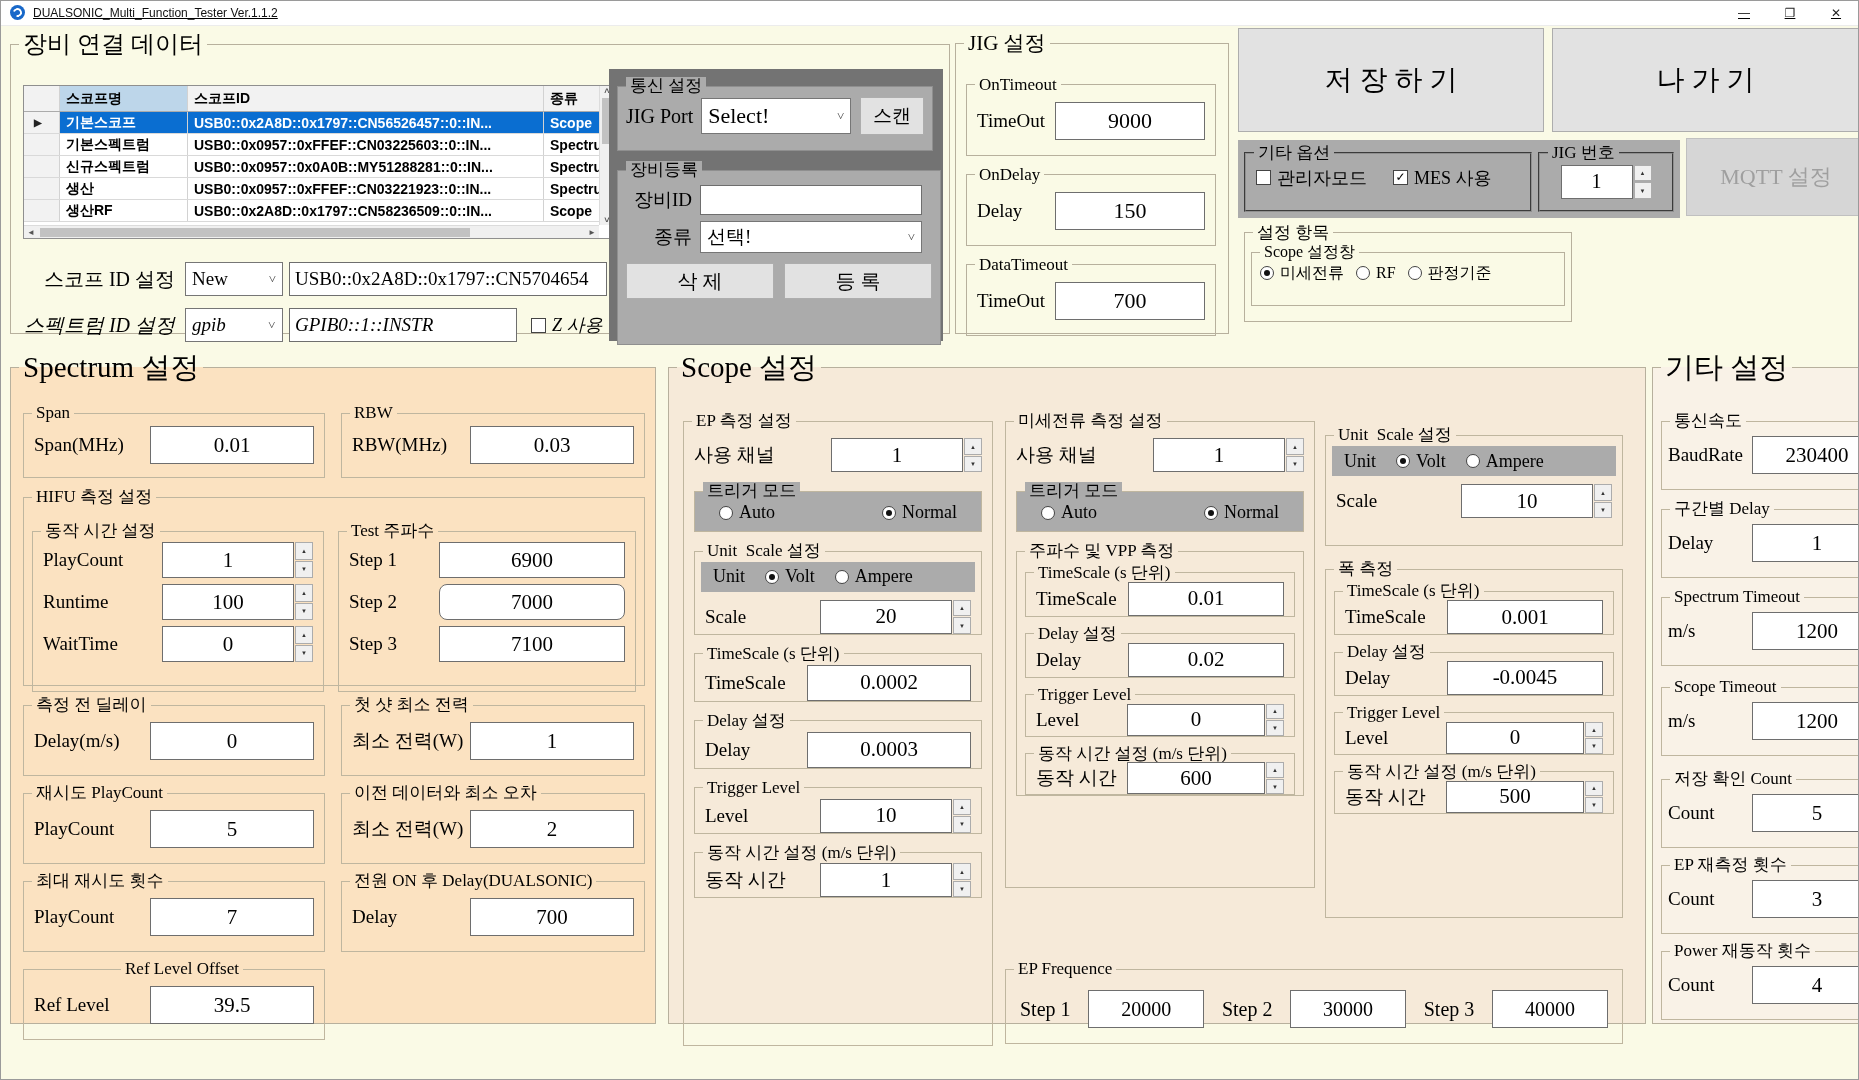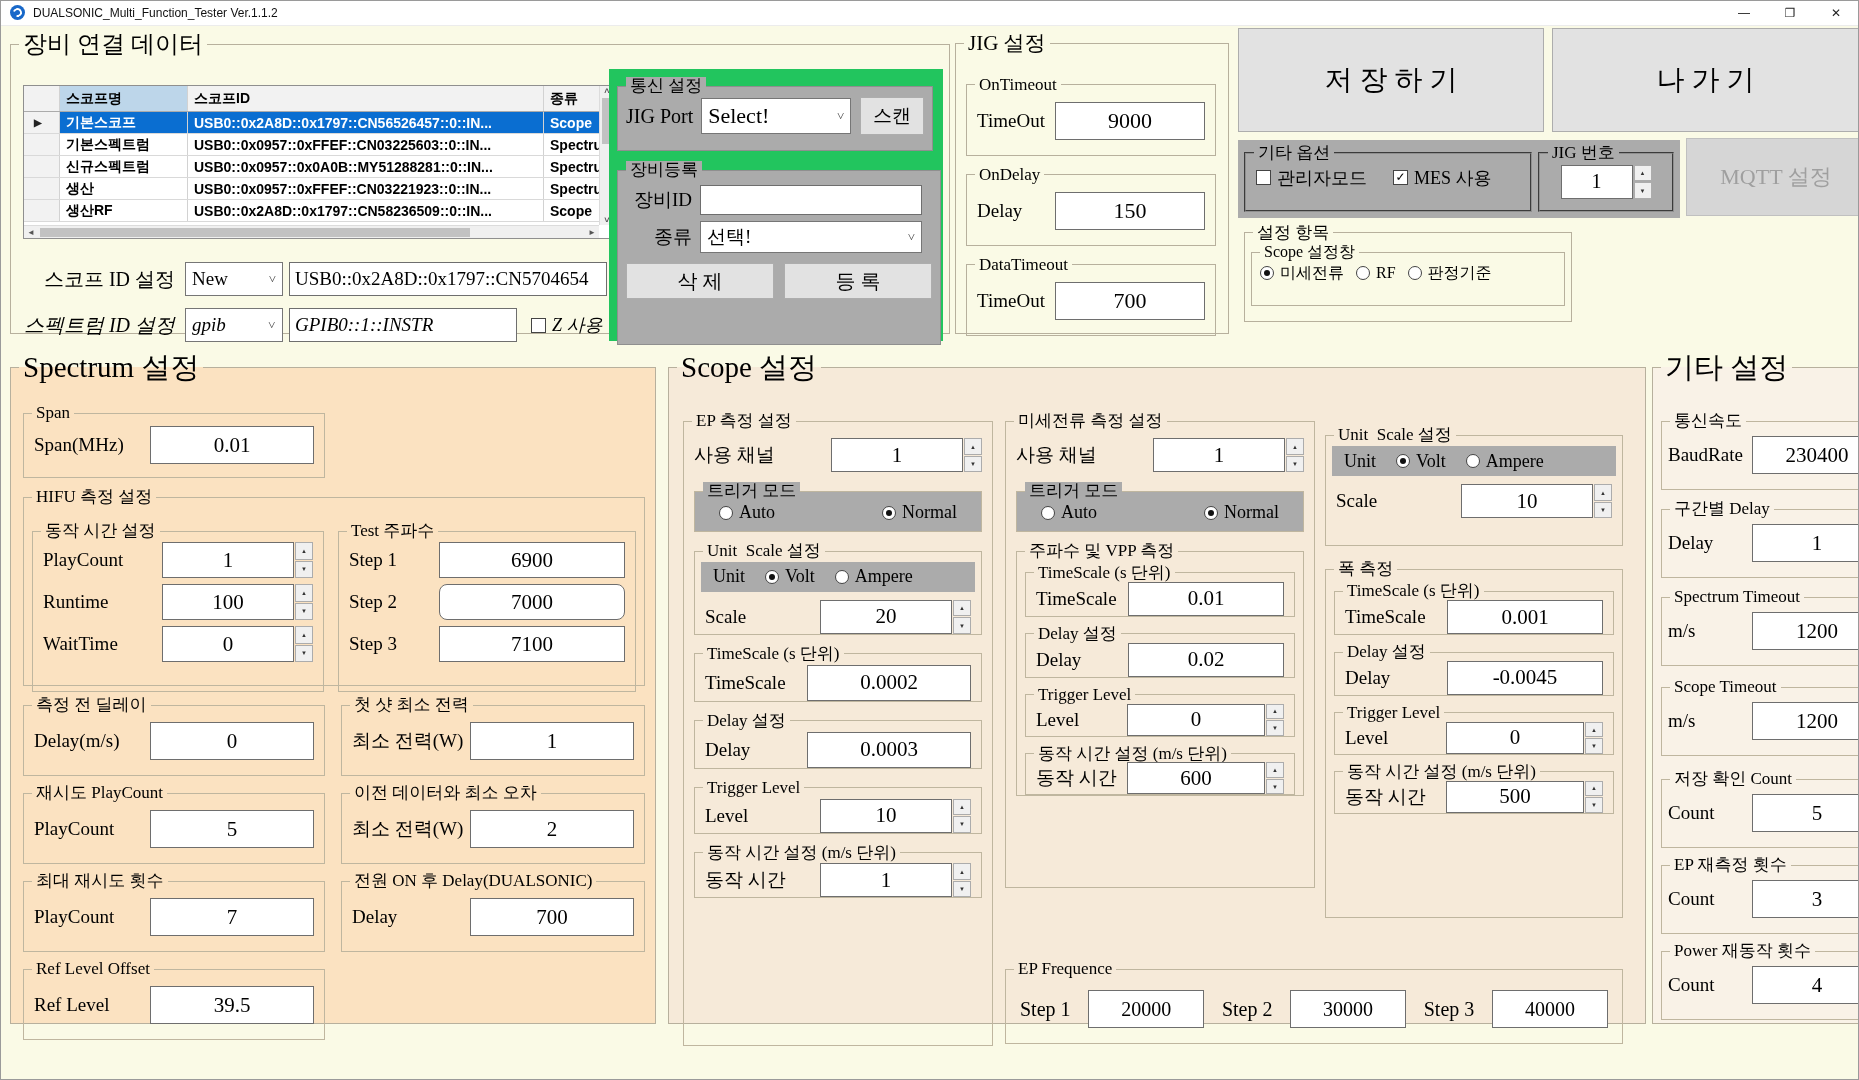--- a/index.html
+++ b/index.html
@@ -4,21 +4,21 @@
 <style>
   *{box-sizing:border-box;margin:0;padding:0;}
   html,body{width:1859px;height:1080px;}
   body{position:relative;background:#fafae6;color:#000;overflow:hidden;
        font-family:"Liberation Serif","DejaVu Serif",serif;}
   .frame{position:absolute;inset:0;border:1px solid #9a9a9a;pointer-events:none;z-index:99;}
 
   
   .titlebar{position:absolute;left:0;top:0;width:1859px;height:26px;background:#ffffff;
             display:flex;align-items:center;border-bottom:1px solid #ececec;
-            font-family:"Liberation Sans",sans-serif;}
+            font-family:"Liberation Sans",sans-serif;text-decoration:underline;}
   .app-icon{width:15px;height:15px;border-radius:50%;background:#1868c9;margin:0 8px 0 10px;position:relative;flex:none;}
   .app-icon::after{content:"";position:absolute;inset:3px;border-radius:50%;border:2px solid #fff;
                    border-left-color:transparent;transform:rotate(-30deg);}
   .title-text{font-size:12px;color:#111;}
   .win-btns{margin-left:auto;display:flex;height:100%;}
   .win-btn{width:46px;height:100%;display:flex;align-items:center;justify-content:center;font-size:12px;color:#222;}
 
   
   fieldset.fs{position:absolute;border:1px solid #b7b09d;padding:0;}
   fieldset.fs.inflow{position:static;}
@@ -78,21 +78,21 @@
   .sb-arrow{padding:0 3px;}
   .sb-thumb-h{height:9px;width:430px;background:#c2c2c2;margin-left:2px;}
 
   .id-row{position:absolute;left:12px;display:flex;align-items:center;height:36px;}
   .id-lbl{width:162px;text-align:right;padding-right:10px;font-size:20px;white-space:nowrap;}
   .combo.idc{width:98px;height:34px;font-size:19px;flex:none;}
   .id-field{margin-left:6px;height:34px;background:#fff;border:1px solid #6e6e6e;display:flex;
             align-items:center;padding-left:5px;font-size:19px;white-space:nowrap;overflow:hidden;}
 
   
-  .gray-col{position:absolute;left:598px;top:12px;width:334px;height:272px;background:#22c55e;}
+  .gray-col{position:absolute;left:598px;top:12px;width:334px;height:272px;background:#737373;}
   .gray-col fieldset{position:absolute;border:1px solid #8f8f8f;}
   .reg-row{display:flex;align-items:center;padding:6px 8px 0;}
   .reg-lbl{width:74px;text-align:right;padding-right:8px;font-size:19px;white-space:nowrap;}
   .reg-input{width:222px;height:30px;background:#fff;border:1px solid #6e6e6e;}
   .combo.regc{width:222px;height:32px;font-size:19px;}
 
   
   .panel-spectrum{left:10px;top:352px;width:646px;height:672px;background:#fbe2c1;border-color:#cdbd9d;}
   .panel-scope{left:668px;top:352px;width:978px;height:672px;background:#f6ead9;border-color:#cdbd9d;}
   .panel-etc{left:1652px;top:352px;width:244px;height:672px;background:#f9f2e7;border-color:#cdbd9d;}
@@ -310,20 +310,27 @@
 <fieldset class="fs panel-spectrum">
   <legend class="lg big">Spectrum 설정</legend>
 
   <fieldset class="fs" style="left:12px;top:22px;width:302px;height:74px;">
     <legend class="lg">Span</legend>
     <div class="lv-row" style="padding-top:4px;">
       <span class="lbl">Span(MHz)</span>
       <div class="field w164">0.01</div>
     </div>
   </fieldset>
+  <fieldset class="fs" style="left:330px;top:22px;width:304px;height:74px;">
+    <legend class="lg">RBW</legend>
+    <div class="lv-row" style="padding-top:4px;">
+      <span class="lbl">RBW(MHz)</span>
+      <div class="field w164">0.03</div>
+    </div>
+  </fieldset>
 
   <fieldset class="fs" style="left:12px;top:106px;width:622px;height:198px;">
     <legend class="lg">HIFU 측정 설정</legend>
     <fieldset class="fs" style="left:8px;top:16px;width:292px;height:170px;">
       <legend class="lg">동작 시간 설정</legend>
       <div class="lv-row" style="padding-top:2px;">
         <span class="lbl">PlayCount</span>
         <div class="spin">
           <div class="field w132" style="height:36px;">1</div>
           <div class="ud">
@@ -408,21 +415,21 @@
       </div>
   </fieldset>
   <fieldset class="fs" style="left:330px;top:490px;width:304px;height:80px;">
     <legend class="lg">전원 ON 후 Delay(DUALSONIC)</legend>
     <div class="lv-row">
         <span class="lbl">Delay</span>
       <div class="field w164">700</div>
       </div>
   </fieldset>
 
-  <fieldset class="fs" style="left:12px;top:578px;width:302px;height:80px;">
+  <fieldset class="fs" style="left:12px;top:578px;width:302px;height:80px;text-align:center;">
     <legend class="lg">Ref Level Offset</legend>
     <div class="lv-row">
         <span class="lbl">Ref Level</span>
       <div class="field w164">39.5</div>
       </div>
   </fieldset>
 </fieldset>
 
 <fieldset class="fs panel-scope">
   <legend class="lg big">Scope 설정</legend>

